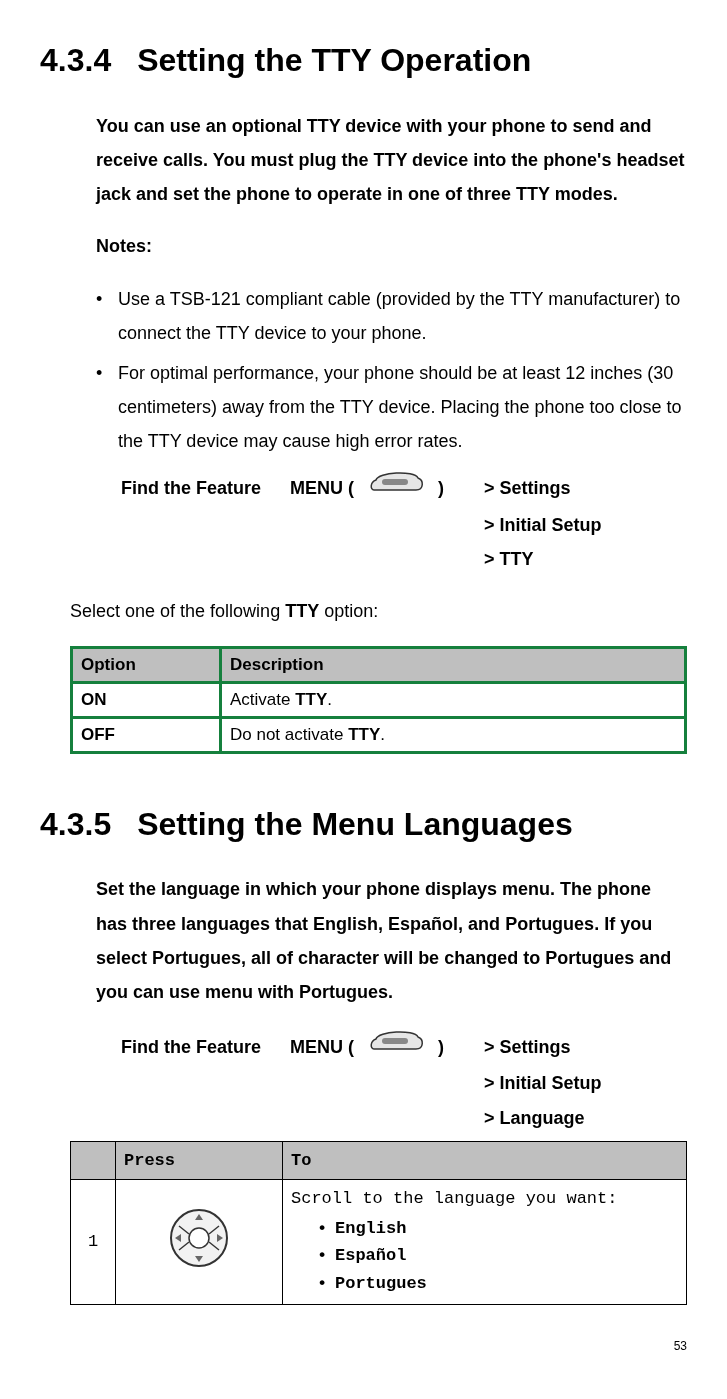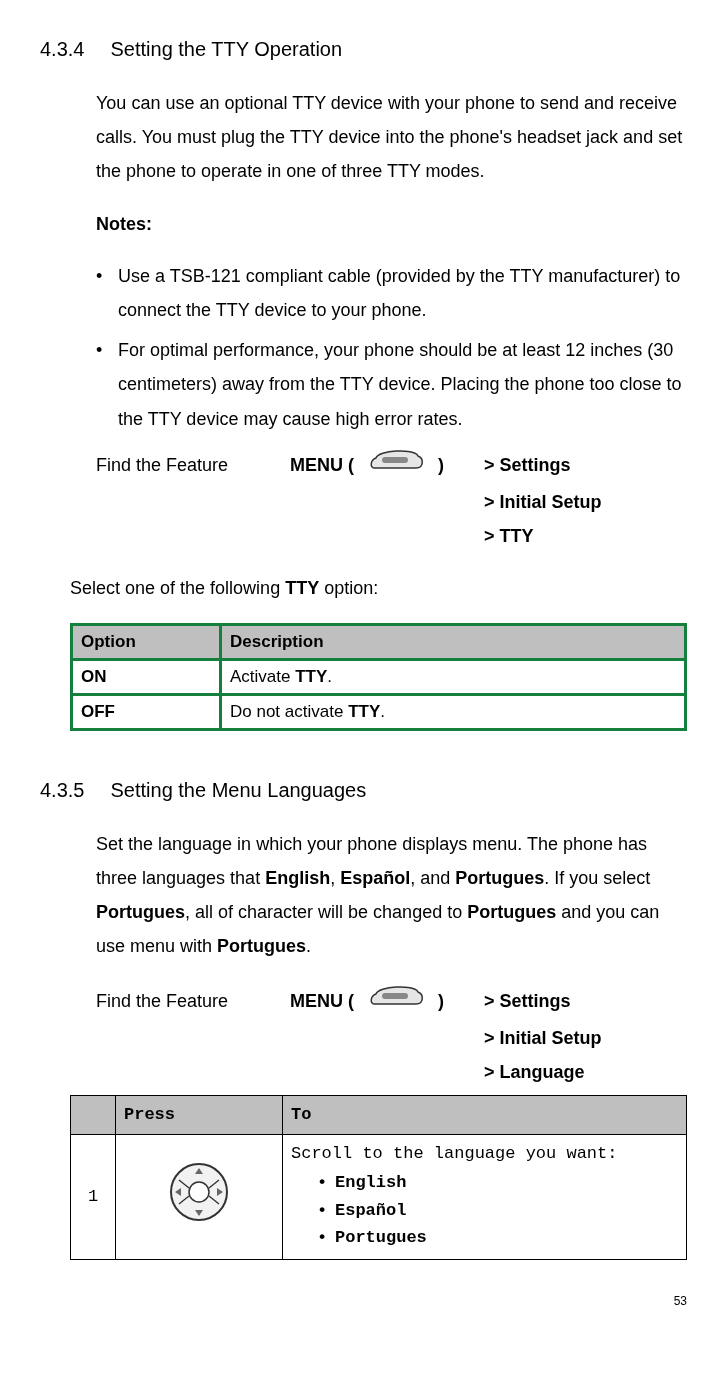--- a/index.html
+++ b/index.html
@@ -7,38 +7,38 @@
     font-size: 18px;
     color: #000;
     background: #fff;
     margin: 0;
     padding: 30px 40px 40px 40px;
     width: 727px;
     box-sizing: border-box;
     line-height: 1.9;
   }
   h2.section-head {
-    font-size: 20px;
-    font-weight: normal;
+    font-size: 32px;
+    font-weight: bold;
     margin: 0 0 12px 0;
   }
   h2.section-head .num { display:inline-block; margin-right: 26px; }
-  .body-indent { margin-left: 56px; }
+  .body-indent { margin-left: 56px; font-weight: bold; }
   .bullets { margin: 0 0 0 56px; padding: 0; }
   .bullets li { margin-bottom: 6px; list-style: none; position:relative; padding-left:22px;}
   .bullets li::before { content:"•"; position:absolute; left:0; top:0;}
   .feat-row {
     margin-left: 56px;
     margin-top: 10px;
     display: grid;
     grid-template-columns: 190px 190px auto;
     align-items: center;
     column-gap: 4px;
   }
-  .feat-label { font-weight: normal; }
+  .feat-label { font-weight: bold; text-align: center; }
   .menu-cell { font-weight: bold; display:flex; align-items:center; gap:14px;}
   .crumb { font-weight: bold; }
   .crumb-col { grid-column: 3; line-height:1.9; }
   .menu-icon {
     display:inline-block; vertical-align:middle;
   }
   table.opts {
     border-collapse: collapse;
     width: calc(100% - 30px);
     margin: 6px 0 0 30px;

